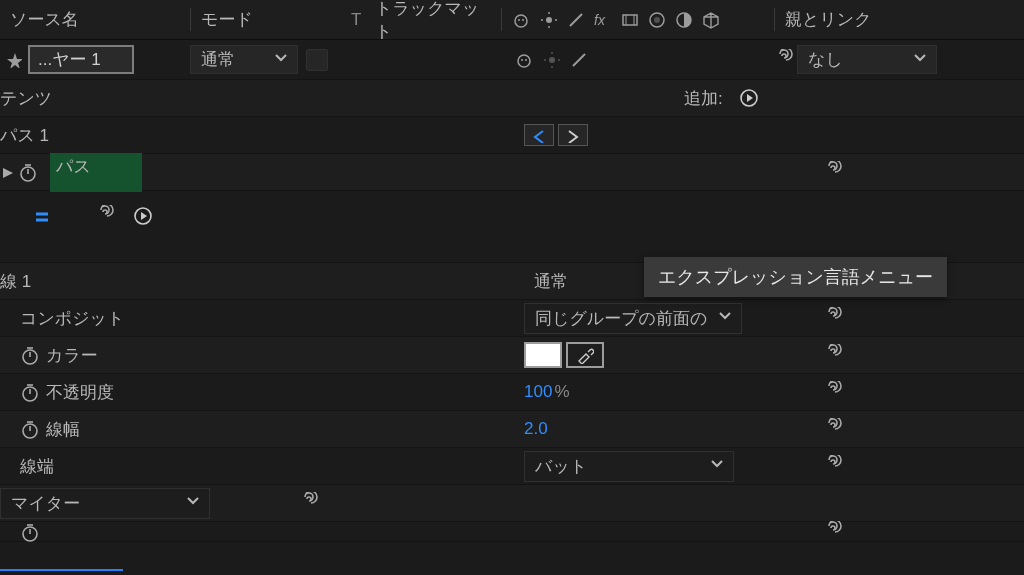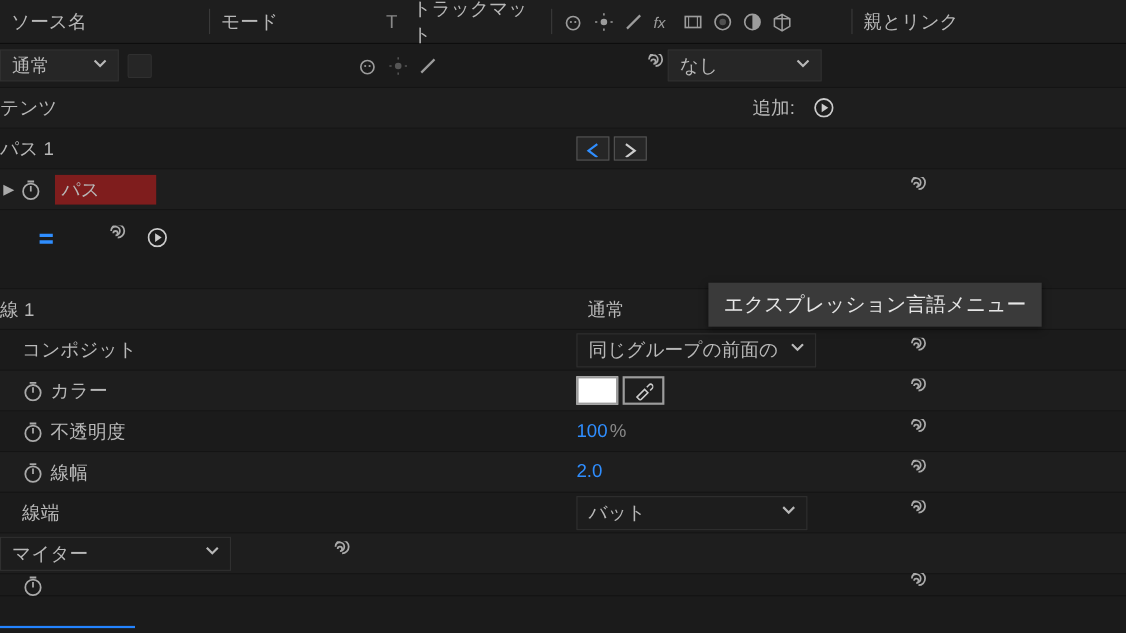--- a/index.html
+++ b/index.html
@@ -100,22 +100,22 @@
     left: 644px; top: 257px;
     background: #3a3a3a;
     color: #e6e6e6;
     padding: 8px 14px;
     font-size: 18px;
     box-shadow: 0 2px 6px rgba(0,0,0,.5);
     pointer-events: none;
   }
 
   .highlight-label {
-    background: #7f1d1d;
-    padding: 2px 10px 2px 6px;
+    background: #14532d;
+    padding: 2px 10px 14px 6px;
     margin-left: 6px;
     min-width: 92px;
     display: inline-block;
     font-family: Liberation Mono, monospace;
   }
 
   .bottom-line {
     position:absolute; left:0; right:0; bottom:4px; height:2px;
     background: linear-gradient(to right, #2383ff 0%, #2383ff 12%, #1b1b1b 12%);
   }
@@ -260,20 +260,28 @@
         </svg>
       </span>
   </div>
   <div class="hdr-div"></div>
   <div class="hdr-cell" style="flex:1">
     <span>親とリンク</span>
   </div>
 </div>
 
 <div class="row layerrow">
+  <div class="cell-left">
+    <span class="star">
+        <svg width="16" height="16">
+          <use href="#ic-star"></use>
+        </svg>
+      </span>
+    <span class="name">...ヤー 1</span>
+  </div>
   <div class="cell-mode">
     <div class="mode-dd">
       <span>通常</span>
       <span class="chev">
           <svg width="12" height="12">
             <use href="#ic-chev-down"></use>
           </svg>
         </span>
     </div>
     <span class="swbox"></span>

